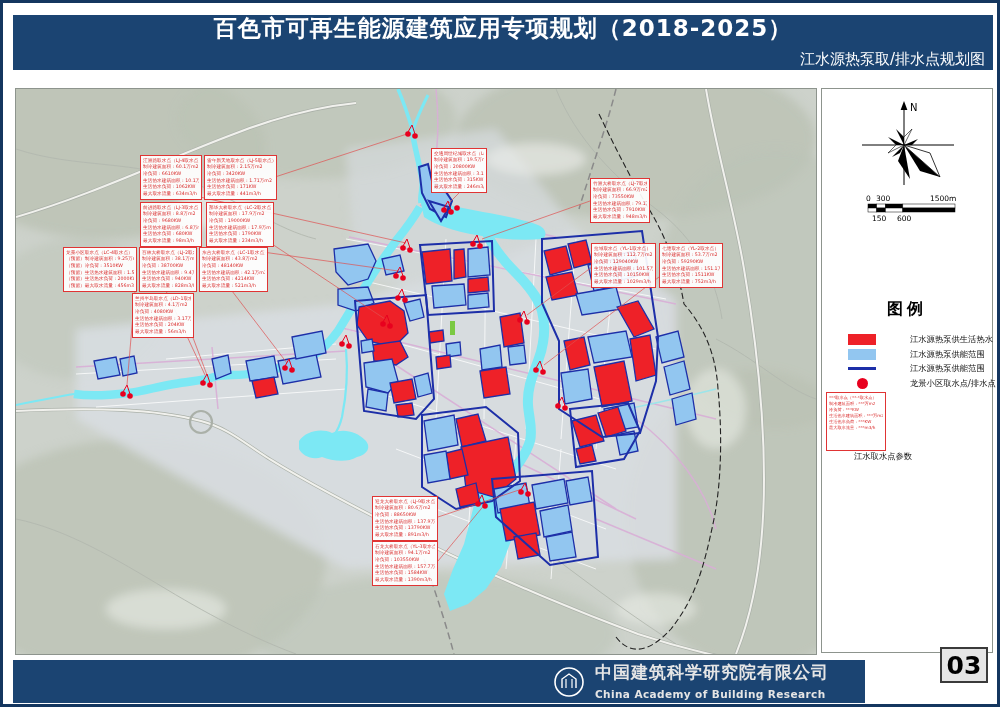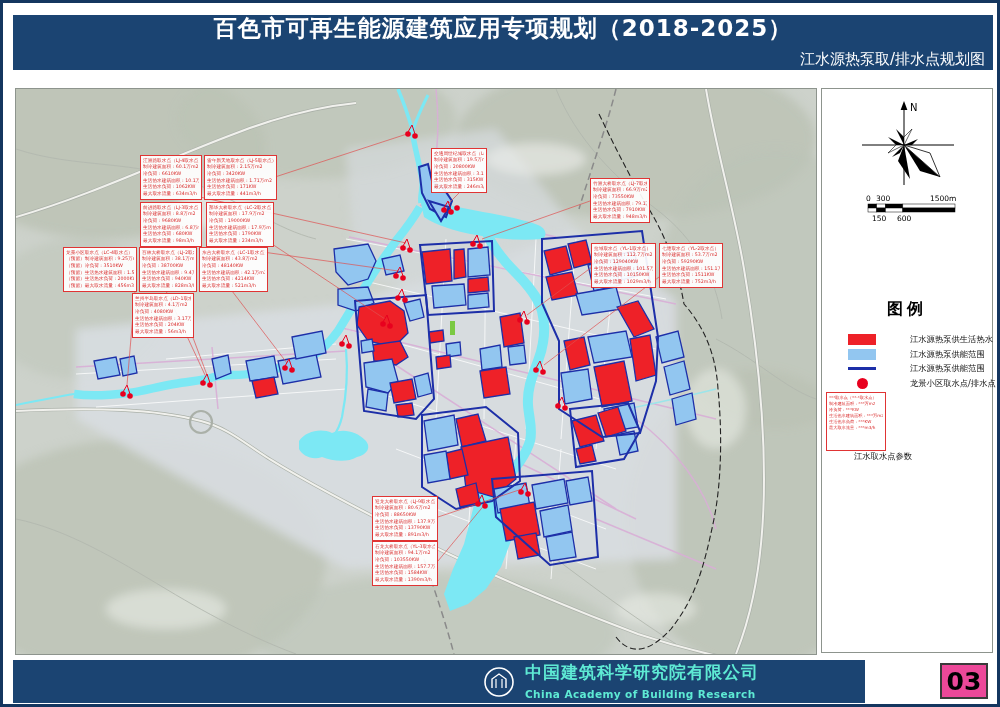--- a/index.html
+++ b/index.html
@@ -29,26 +29,26 @@
   .sw-red{background:#ee2128;width:28px;height:11px;}
   .sw-blue{background:#92c6f0;width:28px;height:11px;}
   .sw-line{width:28px;height:2.5px;background:#1d2fa8;}
   .sw-circle{width:11px;height:11px;border-radius:50%;background:#e8001e;}
   .lg-label{font-size:8.3px;color:#111;white-space:nowrap;margin-left:28px;}
   .lg-sample-row{display:flex;align-items:flex-start;margin-top:2px;margin-left:-22px;flex-direction:column;}
   .lg-sample{border:1px solid #e03434;color:#d92c2c;font-size:4.2px;line-height:1.45;padding:1.5px 2px;
              width:54px;flex:0 0 54px;margin-right:4px;background:#fff;}
   .lg-sample div{white-space:nowrap;overflow:hidden;}
   
-  .ftr{position:absolute;left:10px;top:657px;width:852px;height:43px;background:#1b4472;color:#5eead4;
-       display:flex;align-items:center;justify-content:flex-end;box-sizing:border-box;padding-right:106px;}
+  .ftr{position:absolute;left:10px;top:657px;width:852px;height:43px;background:#1b4472;color:#e5e5e5;
+       display:flex;align-items:center;justify-content:flex-end;box-sizing:border-box;padding-right:36px;}
   .ftr .logo{margin-right:10px;}
   .ftr .org-cn{font-family:"DejaVu Serif",serif;font-size:17px;font-weight:bold;letter-spacing:1px;line-height:1.1;}
   .ftr .org-en{font-size:10.5px;font-weight:bold;letter-spacing:.4px;margin-top:6px;}
-  .pagenum{position:absolute;left:937px;top:660px;width:48px;height:36px;background:#ec4899;border:2px solid #3a3a3a;
+  .pagenum{position:absolute;left:937px;top:644px;width:48px;height:36px;background:#e5e5e5;border:2px solid #3a3a3a;
            display:flex;align-items:center;justify-content:center;font-size:25px;font-weight:bold;color:#000;box-sizing:border-box;}
 </style>
 </head>
 <body>
 
 <div class="page">
 
   <div class="hdr">
     <div class="title">百色市可再生能源建筑应用专项规划（2018-2025）</div>
     <div class="subtitle">江水源热泵取/排水点规划图</div>

